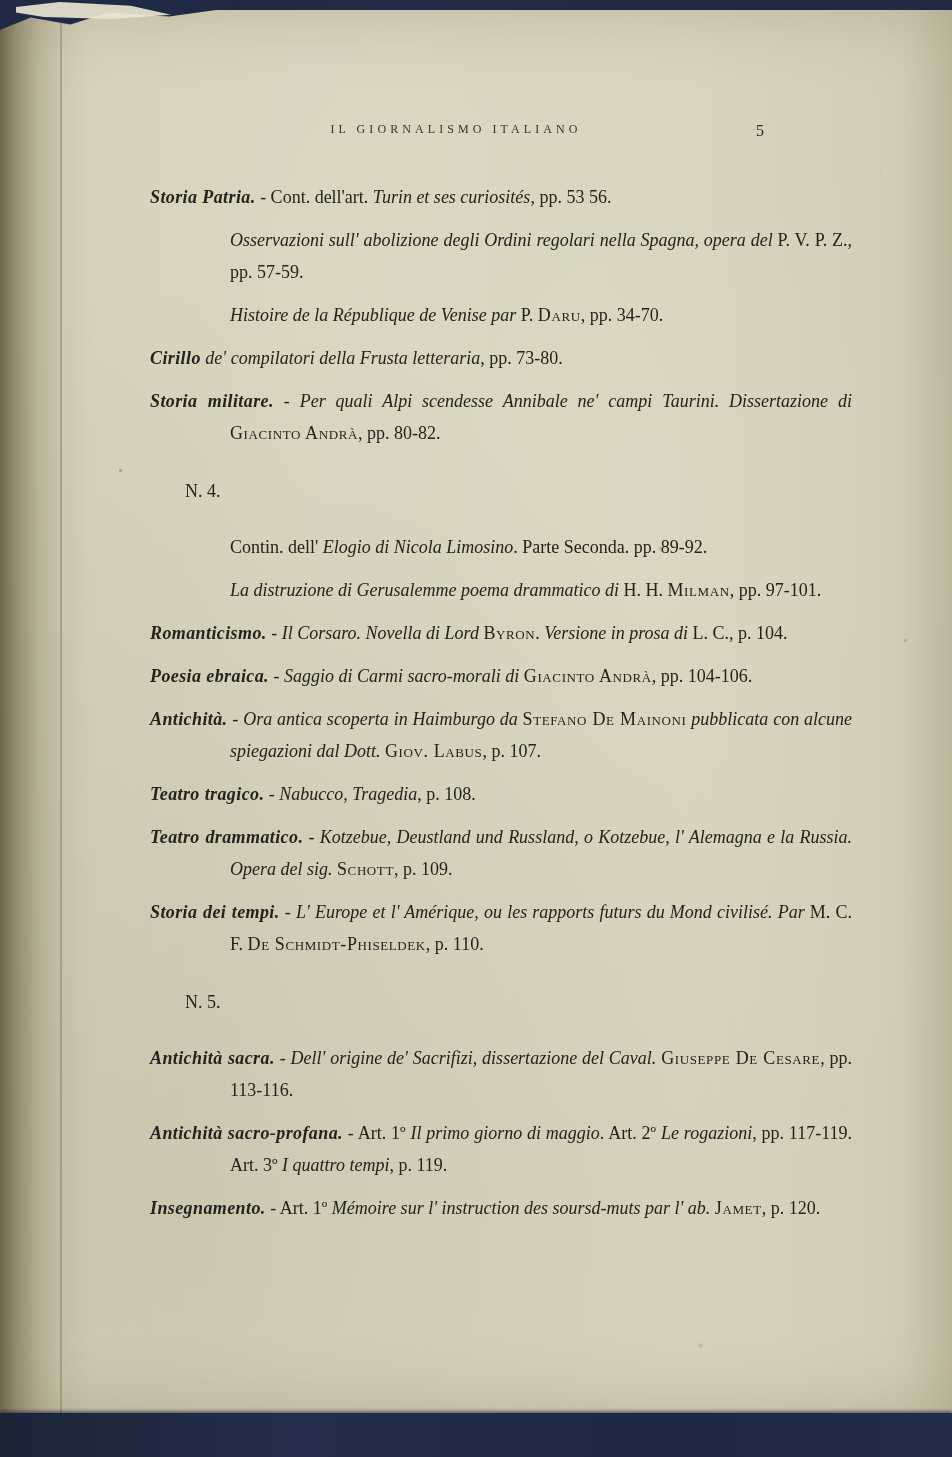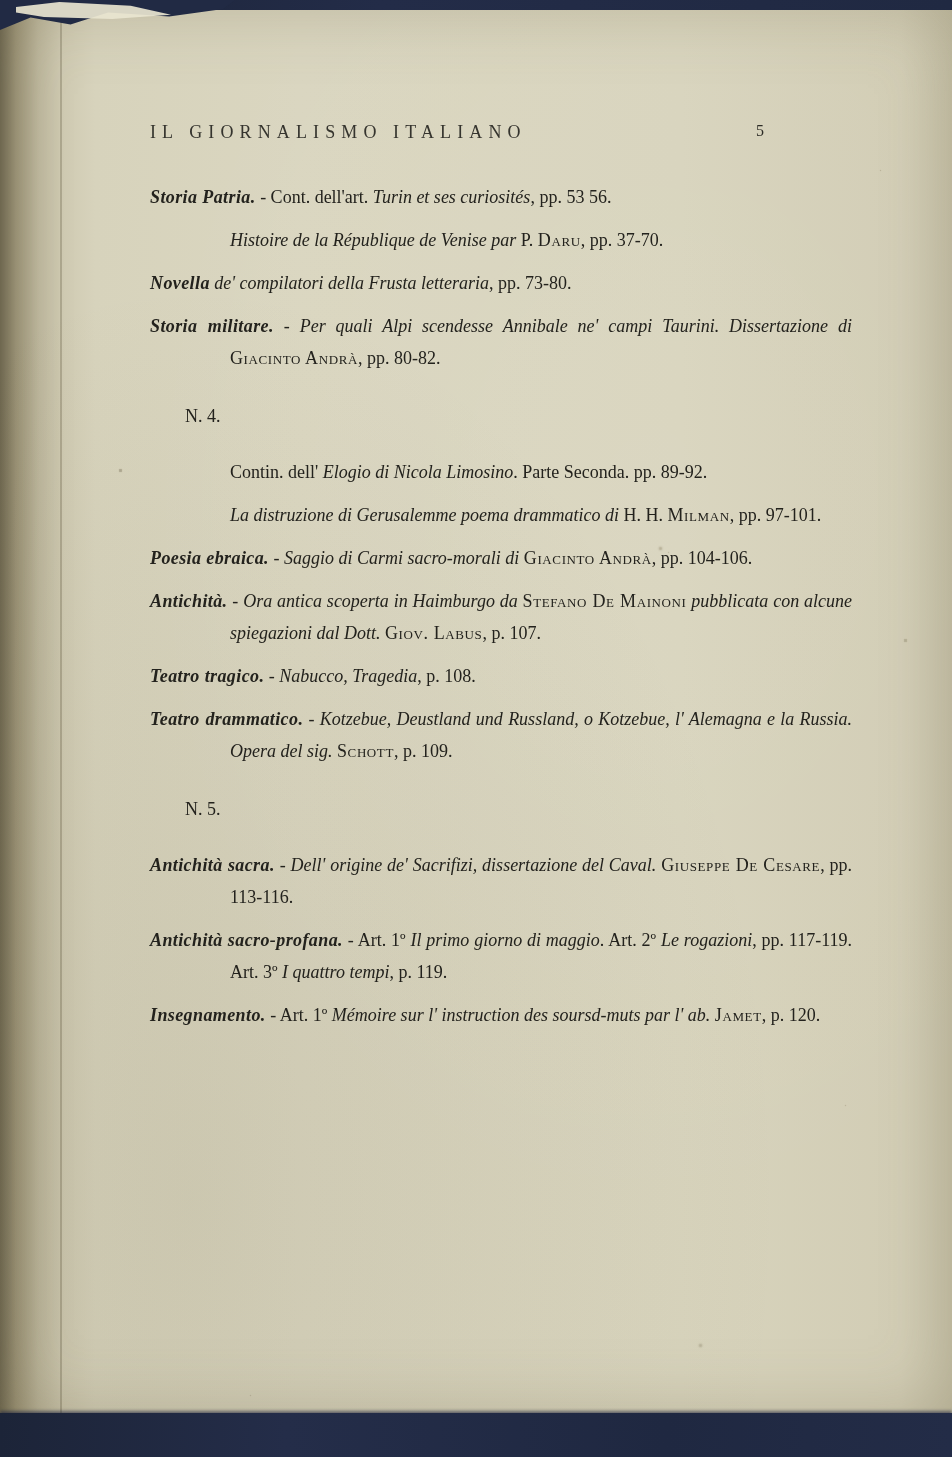--- a/index.html
+++ b/index.html
@@ -69,21 +69,22 @@
 
   
   .header-row {
     position: relative;
     width: 612px;
     height: 24px;
     margin-bottom: 24px;
   }
   .running-title {
     display: block;
-    font-size: 18px;
+    text-align: center;
+    font-size: 12px;
     letter-spacing: 0.34em;
     color: #35342e;
     white-space: nowrap;
   }
   .page-number {
     position: absolute; right: -2px; top: 0;
     font-size: 16px; color: #2c2b26;
   }
 
   
@@ -112,30 +113,33 @@
   <div class="torn-flap"></div>
   <div class="specks"></div>
 
   <div class="paper">
     <div class="header-row">
       <span class="running-title">IL GIORNALISMO ITALIANO</span>
       <span class="page-number">5</span>
     </div>
     <div class="entries" id="entries">
         <p class="entry"><span class="seg-head">Storia Patria.</span><span class="seg-rm"> - Cont. dell'art. </span><span class="seg-it">Turin et ses curiosités</span><span class="seg-rm">, pp. 53 56.</span></p>
-        <p class="sub"><span class="seg-it">Histoire de la République de Venise par </span><span class="seg-rm">P. </span><span class="seg-sc">Daru</span><span class="seg-rm">, pp. 37-70.</span></p>
-        <p class="entry"><span class="seg-head">Novella</span><span class="seg-it"> de' compilatori della Frusta letteraria</span><span class="seg-rm">, pp. 73-80.</span></p>
+        <p class="sub"><span class="seg-it">Osservazioni sull' abolizione degli Ordini regolari nella Spagna, opera del </span><span class="seg-rm">P. V. P. Z., pp. 57-59.</span></p>
+        <p class="sub"><span class="seg-it">Histoire de la République de Venise par </span><span class="seg-rm">P. </span><span class="seg-sc">Daru</span><span class="seg-rm">, pp. 34-70.</span></p>
+        <p class="entry"><span class="seg-head">Cirillo</span><span class="seg-it"> de' compilatori della Frusta letteraria</span><span class="seg-rm">, pp. 73-80.</span></p>
         <p class="entry"><span class="seg-head">Storia militare.</span><span class="seg-rm"> - </span><span class="seg-it">Per quali Alpi scendesse Annibale ne' campi Taurini. Dissertazione di </span><span class="seg-sc">Giacinto Andrà</span><span class="seg-rm">, pp. 80-82.</span></p>
         <p class="section">N. 4.</p>
         <p class="sub"><span class="seg-rm">Contin. dell' </span><span class="seg-it">Elogio di Nicola Limosino</span><span class="seg-rm">. Parte Seconda. pp. 89-92.</span></p>
         <p class="sub"><span class="seg-it">La distruzione di Gerusalemme poema drammatico di </span><span class="seg-rm">H. H. </span><span class="seg-sc">Milman</span><span class="seg-rm">, pp. 97-101.</span></p>
+        <p class="entry"><span class="seg-head">Romanticismo.</span><span class="seg-rm"> - </span><span class="seg-it">Il Corsaro. Novella di Lord </span><span class="seg-sc">Byron</span><span class="seg-rm">. </span><span class="seg-it">Versione in prosa di </span><span class="seg-rm">L. C., p. 104.</span></p>
         <p class="entry"><span class="seg-head">Poesia ebraica.</span><span class="seg-rm"> - </span><span class="seg-it">Saggio di Carmi sacro-morali di </span><span class="seg-sc">Giacinto Andrà</span><span class="seg-rm">, pp. 104-106.</span></p>
         <p class="entry"><span class="seg-head">Antichità.</span><span class="seg-rm"> - </span><span class="seg-it">Ora antica scoperta in Haimburgo da </span><span class="seg-sc">Stefano De Mainoni</span><span class="seg-it"> pubblicata con alcune spiegazioni dal Dott. </span><span class="seg-sc">Giov. Labus</span><span class="seg-rm">, p. 107.</span></p>
         <p class="entry"><span class="seg-head">Teatro tragico.</span><span class="seg-rm"> - </span><span class="seg-it">Nabucco, Tragedia</span><span class="seg-rm">, p. 108.</span></p>
         <p class="entry"><span class="seg-head">Teatro drammatico.</span><span class="seg-rm"> - </span><span class="seg-it">Kotzebue, Deustland und Russland, o Kotzebue, l' Alemagna e la Russia. Opera del sig. </span><span class="seg-sc">Schott</span><span class="seg-rm">, p. 109.</span></p>
+        <p class="entry"><span class="seg-head">Storia dei tempi.</span><span class="seg-rm"> - </span><span class="seg-it">L' Europe et l' Amérique, ou les rapports futurs du Mond civilisé. Par </span><span class="seg-rm">M. C. F. </span><span class="seg-sc">De Schmidt-Phiseldek</span><span class="seg-rm">, p. 110.</span></p>
         <p class="section">N. 5.</p>
         <p class="entry"><span class="seg-head">Antichità sacra.</span><span class="seg-rm"> - </span><span class="seg-it">Dell' origine de' Sacrifizi, dissertazione del Caval. </span><span class="seg-sc">Giuseppe De Cesare</span><span class="seg-rm">, pp. 113-116.</span></p>
         <p class="entry"><span class="seg-head">Antichità sacro-profana.</span><span class="seg-rm"> - Art. 1º </span><span class="seg-it">Il primo giorno di maggio</span><span class="seg-rm">. Art. 2º </span><span class="seg-it">Le rogazioni</span><span class="seg-rm">, pp. 117-119. Art. 3º </span><span class="seg-it">I quattro tempi</span><span class="seg-rm">, p. 119.</span></p>
         <p class="entry"><span class="seg-head">Insegnamento.</span><span class="seg-rm"> - Art. 1º </span><span class="seg-it">Mémoire sur l' instruction des soursd-muts par l' ab. </span><span class="seg-sc">Jamet</span><span class="seg-rm">, p. 120.</span></p>
       </div>
   </div>
 
   <div class="band-bottom"></div>
 </div>
 

